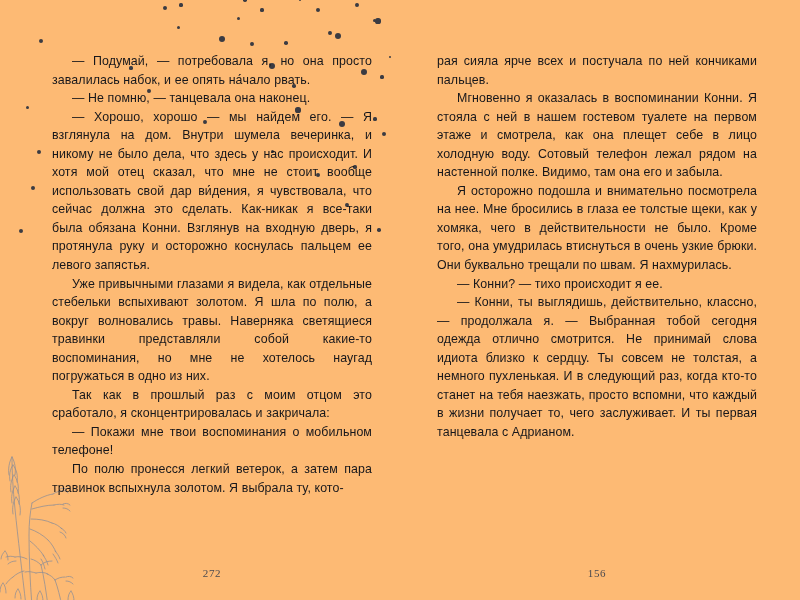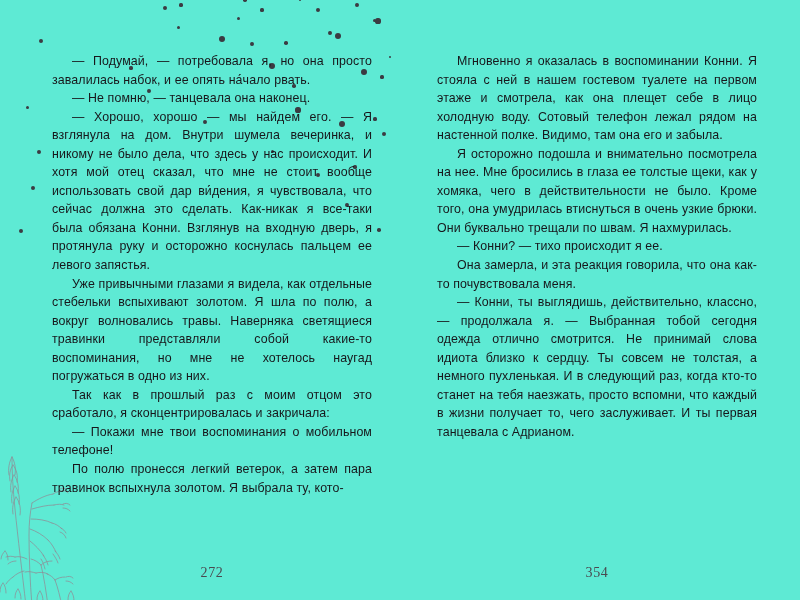--- a/index.html
+++ b/index.html
@@ -12,21 +12,21 @@
     height: 600px;
     overflow: hidden;
     font-family: "Liberation Sans", sans-serif;
     color: #1a1a1a;
   }
 
   #book-spread {
     position: relative;
     width: 800px;
     height: 600px;
-    background: #5eead4;
+    background: #fdba74;
   }
 
   
   #dot-field {
     position: absolute;
     left: 0; top: 0;
     width: 800px; height: 600px;
     pointer-events: none;
   }
   .dot {
@@ -71,21 +71,21 @@
     -webkit-font-smoothing: antialiased;
   }
   p.para.cont { text-indent: 0; }
   p.para.gap-before { margin-top: 18.4px; }
 
   .folio {
     position: absolute;
     top: 566px;
     width: 320px;
     text-align: center;
-    font-size: 14px;
+    font-size: 11px;
     line-height: 14px;
     color: #4a4a50;
     font-family: "Liberation Serif", serif;
     letter-spacing: 0.6px;
   }
 </style>
 </head>
 <body>
 
 <div id="book-spread">
@@ -186,22 +186,22 @@
       <p class="para">Уже привычными глазами я видела, как отдельные стебельки вспыхивают золотом. Я шла по полю, а вокруг волновались травы. Наверняка светящиеся травинки представляли собой какие-то воспоминания, но мне не хотелось наугад погружаться в одно из них.</p>
       <p class="para">Так как в прошлый раз с моим отцом это сработало, я сконцентрировалась и закричала:</p>
       <p class="para">— Покажи мне твои воспоминания о мобильном телефоне!</p>
       <p class="para">По полю пронесся легкий ветерок, а затем пара травинок вспыхнула золотом. Я выбрала ту, кото-</p>
     </div>
     <div class="folio">272</div>
   </div>
 
   <div class="page" id="page-right">
     <div class="text-block">
+      <p class="para cont">рая сияла ярче всех и постучала по ней кончиками пальцев.</p>
       <p class="para">Мгновенно я оказалась в воспоминании Конни. Я стояла с ней в нашем гостевом туалете на первом этаже и смотрела, как она плещет себе в лицо холодную воду. Сотовый телефон лежал рядом на настенной полке. Видимо, там она его и забыла.</p>
       <p class="para">Я осторожно подошла и внимательно посмотрела на нее. Мне бросились в глаза ее толстые щеки, как у хомяка, чего в действительности не было. Кроме того, она умудрилась втиснуться в очень узкие брюки. Они буквально трещали по швам. Я нахмурилась.</p>
       <p class="para">— Конни? — тихо происходит я ее.</p>
-      <p class="para">Она замерла, и эта реакция говорила, что она как-то почувствовала меня.</p>
       <p class="para">— Конни, ты выглядишь, действительно, классно, — продолжала я. — Выбранная тобой сегодня одежда отлично смотрится. Не принимай слова идиота близко к сердцу. Ты совсем не толстая, а немного пухленькая. И в следующий раз, когда кто-то станет на тебя наезжать, просто вспомни, что каждый в жизни получает то, чего заслуживает. И ты первая танцевала с Адрианом.</p>
     </div>
-    <div class="folio">354</div>
+    <div class="folio">156</div>
   </div>
 
 </div>
 
 </body></html>

